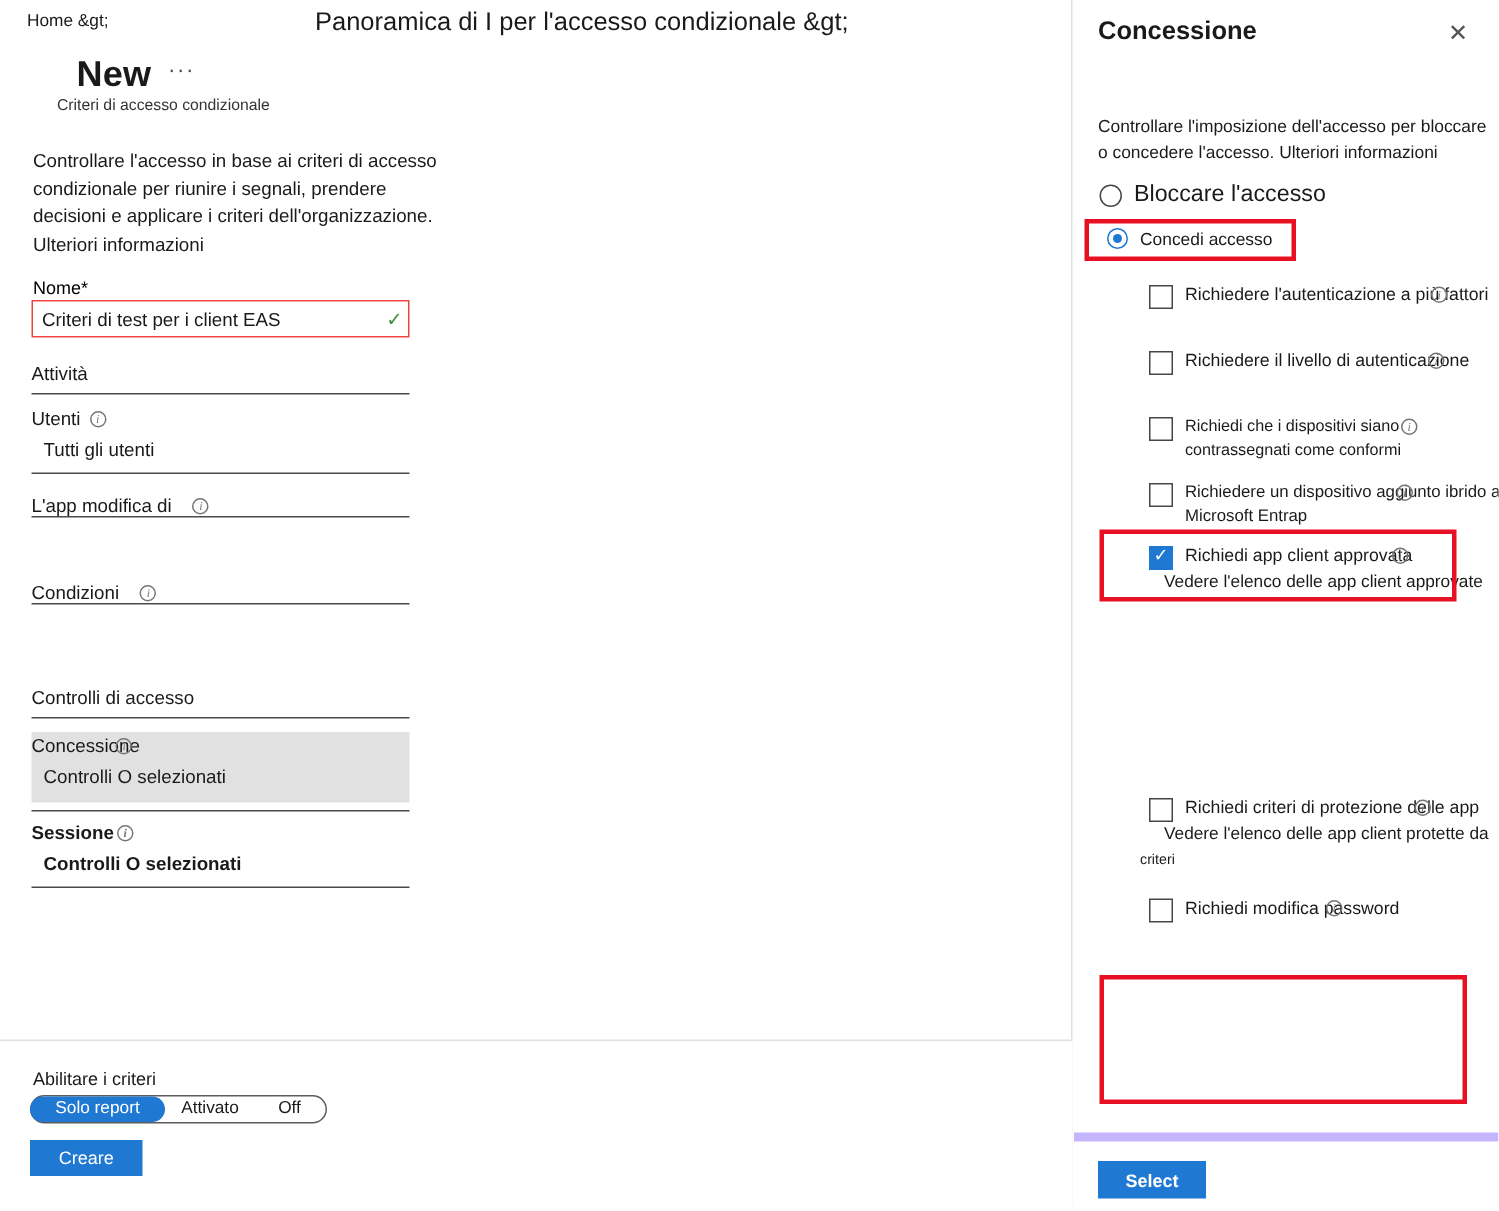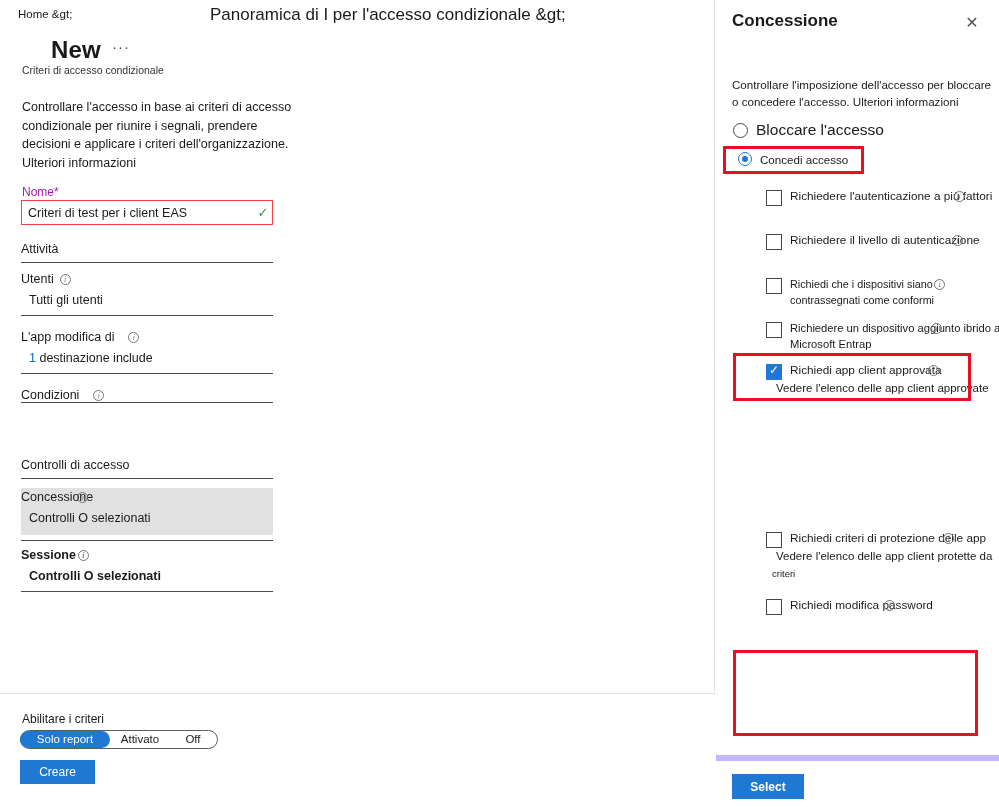--- a/index.html
+++ b/index.html
@@ -31,29 +31,29 @@
   .new-title {
     position:absolute; left:22px; top:36px;
     font-size:24px; font-weight:600; color:#1b1a19; letter-spacing:.2px;margin-left:29px;
   }
   .ellipsis-btn {
     position:absolute; left:112px; top:40px;
     font-size:15px; color:#4a4a4a; letter-spacing:1px;
     cursor:pointer; line-height:14px;
   }
   .subtitle {
-    position:absolute; left:22px; top:64px;
+    position:absolute; left:38px; top:64px;
     font-size:10.5px; color:#333; white-space:nowrap;
   }
   .desc {
     position:absolute; left:22px; top:98px; width:272px;
     font-size:12.5px; line-height:18.6px; color:#1b1a19;
   }
   .field-label {
-    position:absolute; font-size:12px; color:#a21caf;
+    position:absolute; font-size:12px; color:#000000;
   }
   #name-label { left:22px; top:185px; }
   #name-input-wrap {
     position:absolute; left:21px; top:200px; width:252px; height:25px;
     border:1px solid #ef4444; background:#fff;
     display:flex; align-items:center;
   }
   #name-input {
     border:0; outline:0; background:transparent;
     font-family:"Liberation Sans", sans-serif;
@@ -240,24 +240,20 @@
       </div>
       <div class="sec-val">Tutti gli utenti</div>
       <div class="sec-rule"></div>
     </div>
 
     <div class="sec-block" style="top:330px;">
       <div style="font-size:12.5px;display:flex;align-items:center;gap:14px;">
         <span>L'app modifica di</span>
         <span class="info-i">i</span>
       </div>
-      <div class="sec-val">
-        <span class="cnt">1</span>
-        <span>destinazione include</span>
-      </div>
       <div class="sec-rule"></div>
     </div>
 
     <div class="sec-block" style="top:388px;">
       <div style="font-size:12.5px;display:flex;align-items:center;gap:14px;">
         <span>Condizioni</span>
         <span class="info-i">i</span>
       </div>
       <div class="sec-rule"></div>
     </div>
@@ -340,21 +336,21 @@
       <span class="cb-text" style="top:0px;">Richiedi app client approvata</span>
       <span class="float-i" style="left:196px;top:3px;">i</span>
       <span class="cb-sub" style="top:18px;left:44px;width:232px;">Vedere l'elenco delle app client approvate</span>
     </div>
 
     <div class="cb-row" style="top:530px;">
       <span class="cb" style="top:2px;"></span>
       <span class="cb-text" style="top:0px;">Richiedi criteri di protezione delle app</span>
       <span class="float-i" style="left:211px;top:3px;">i</span>
       <span class="cb-sub" style="top:18px;left:44px;width:240px;">Vedere l'elenco delle app client protette da</span>
-      <span class="cb-sub small" style="top:36px;left:40px;">criteri</span>
+      <span class="cb-sub small" style="top:36px;left:28px;">criteri</span>
     </div>
 
     <div class="cb-row" style="top:597px;">
       <span class="cb" style="top:2px;"></span>
       <span class="cb-text" style="top:0px;">Richiedi modifica password</span>
       <span class="float-i" style="left:152px;top:3px;">i</span>
     </div>
 
   </div>
 

